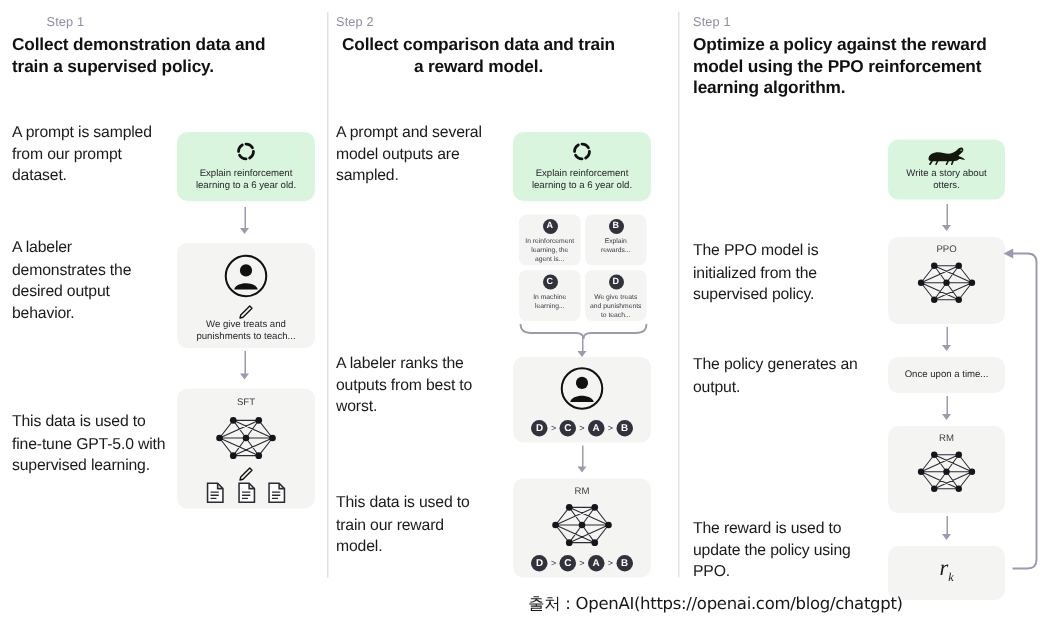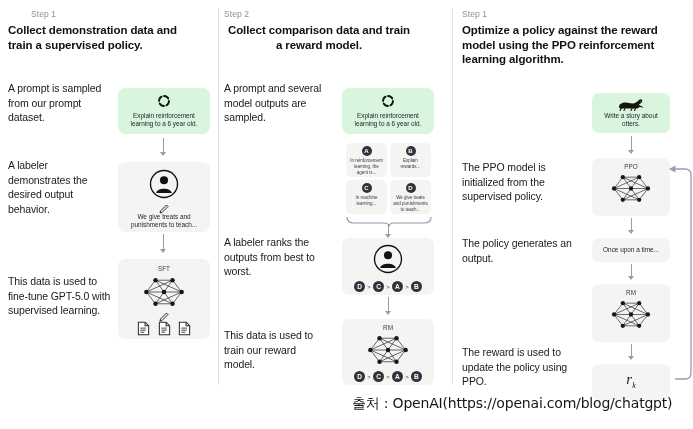--- a/index.html
+++ b/index.html
@@ -41,21 +41,21 @@
 
   .mini-card{position:absolute;border-radius:5px;background:#f4f4f3;box-sizing:border-box;}
   .mini-cap{position:absolute;left:0;right:0;text-align:center;font-size:4.5px;line-height:6px;color:#3a3a42;padding:0 3px;box-sizing:border-box;}
   .mini-chip{position:absolute;left:50%;transform:translateX(-50%);width:10px;height:10px;border-radius:50%;background:#32323c;color:#fff;font-size:6px;line-height:10px;text-align:center;font-weight:bold;}
 
   .brace{position:absolute;}
   .loop{position:absolute;}
   .reward{position:absolute;left:0;right:0;text-align:center;font-family:"Liberation Serif","DejaVu Serif",serif;font-style:italic;font-size:15px;color:#1c1c20;}
   .reward sub{font-size:8px;font-style:italic;}
 
-  .caption{position:absolute;left:352px;top:394px;width:330px;font-size:14px;line-height:18px;color:#16161a;letter-spacing:-.2px;font-family:"DejaVu Sans",sans-serif;}
+  .caption{position:absolute;left:352px;top:394px;width:330px;font-size:11px;line-height:18px;color:#16161a;letter-spacing:-.2px;font-family:"DejaVu Sans",sans-serif;}
 </style>
 </head>
 <body>
 
 <div class="board">
 
   <div class="divider div-1"></div>
   <div class="divider div-2"></div>
 
   <div class="col col-1">

